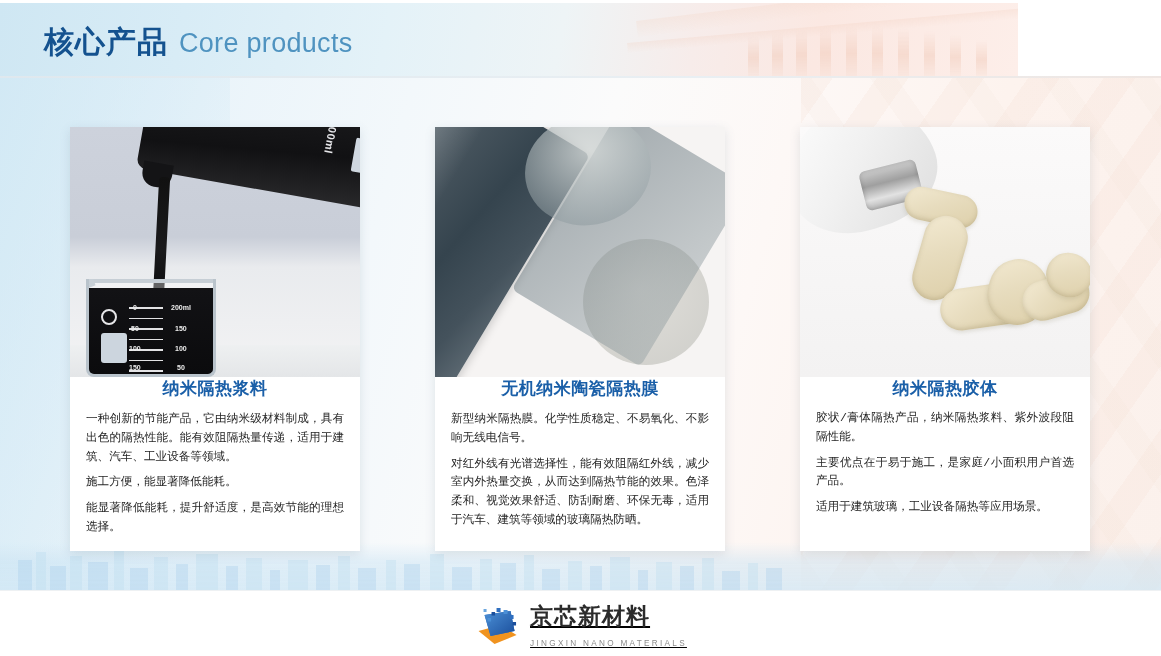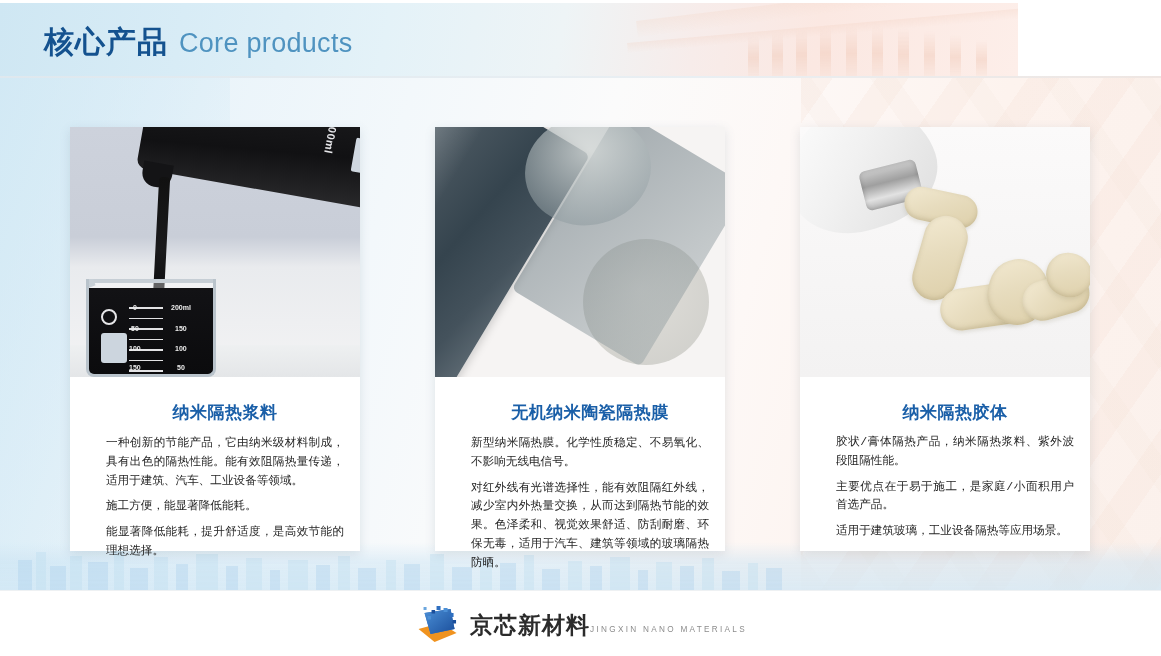--- a/index.html
+++ b/index.html
@@ -124,22 +124,21 @@
   #card-2 { left: 435px; }
   #card-3 { left: 800px; font-family: Liberation Mono, monospace; }
 
   .card-photo {
     position: relative;
     width: 290px; height: 250px;
     overflow: hidden;
     background: #f2f2f2;
   }
   .card-body {
-    padding: 24px 16px 10px 16px;
-    margin-left: 20px;
+    padding: 0 16px 10px 16px;
   }
   .card-title {
     text-align: center;
     font-size: 17px; font-weight: bold;
     color: #1a5fa8;
     letter-spacing: .5px;
     margin-bottom: 9px;
   }
   .card-para {
     font-size: 11.6px;
@@ -290,21 +289,21 @@
     width: 1161px; height: 66px;
     background: #ffffff;
     border-top: 1px solid #eef1f3;
   }
   #logo {
     position: absolute; left: 50%; top: 14px;
     transform: translateX(-50%);
     display: flex; align-items: center; gap: 10px;
   }
   #logo-mark { width: 46px; height: 40px; position: relative; flex: none; }
-  #logo-text { display: flex; flex-direction: row; line-height: 1; }
+  #logo-text { display: flex; flex-direction: column; line-height: 1; text-decoration: underline; }
   #logo-cn {
     font-size: 23px; font-weight: bold; color: #2b2b2b; letter-spacing: 1px;
   }
   #logo-en {
     font-size: 8.2px; color: #8c8c8c; letter-spacing: 2.3px; margin-top: 12px;
   }
 </style>
 </head>
 <body>
 

